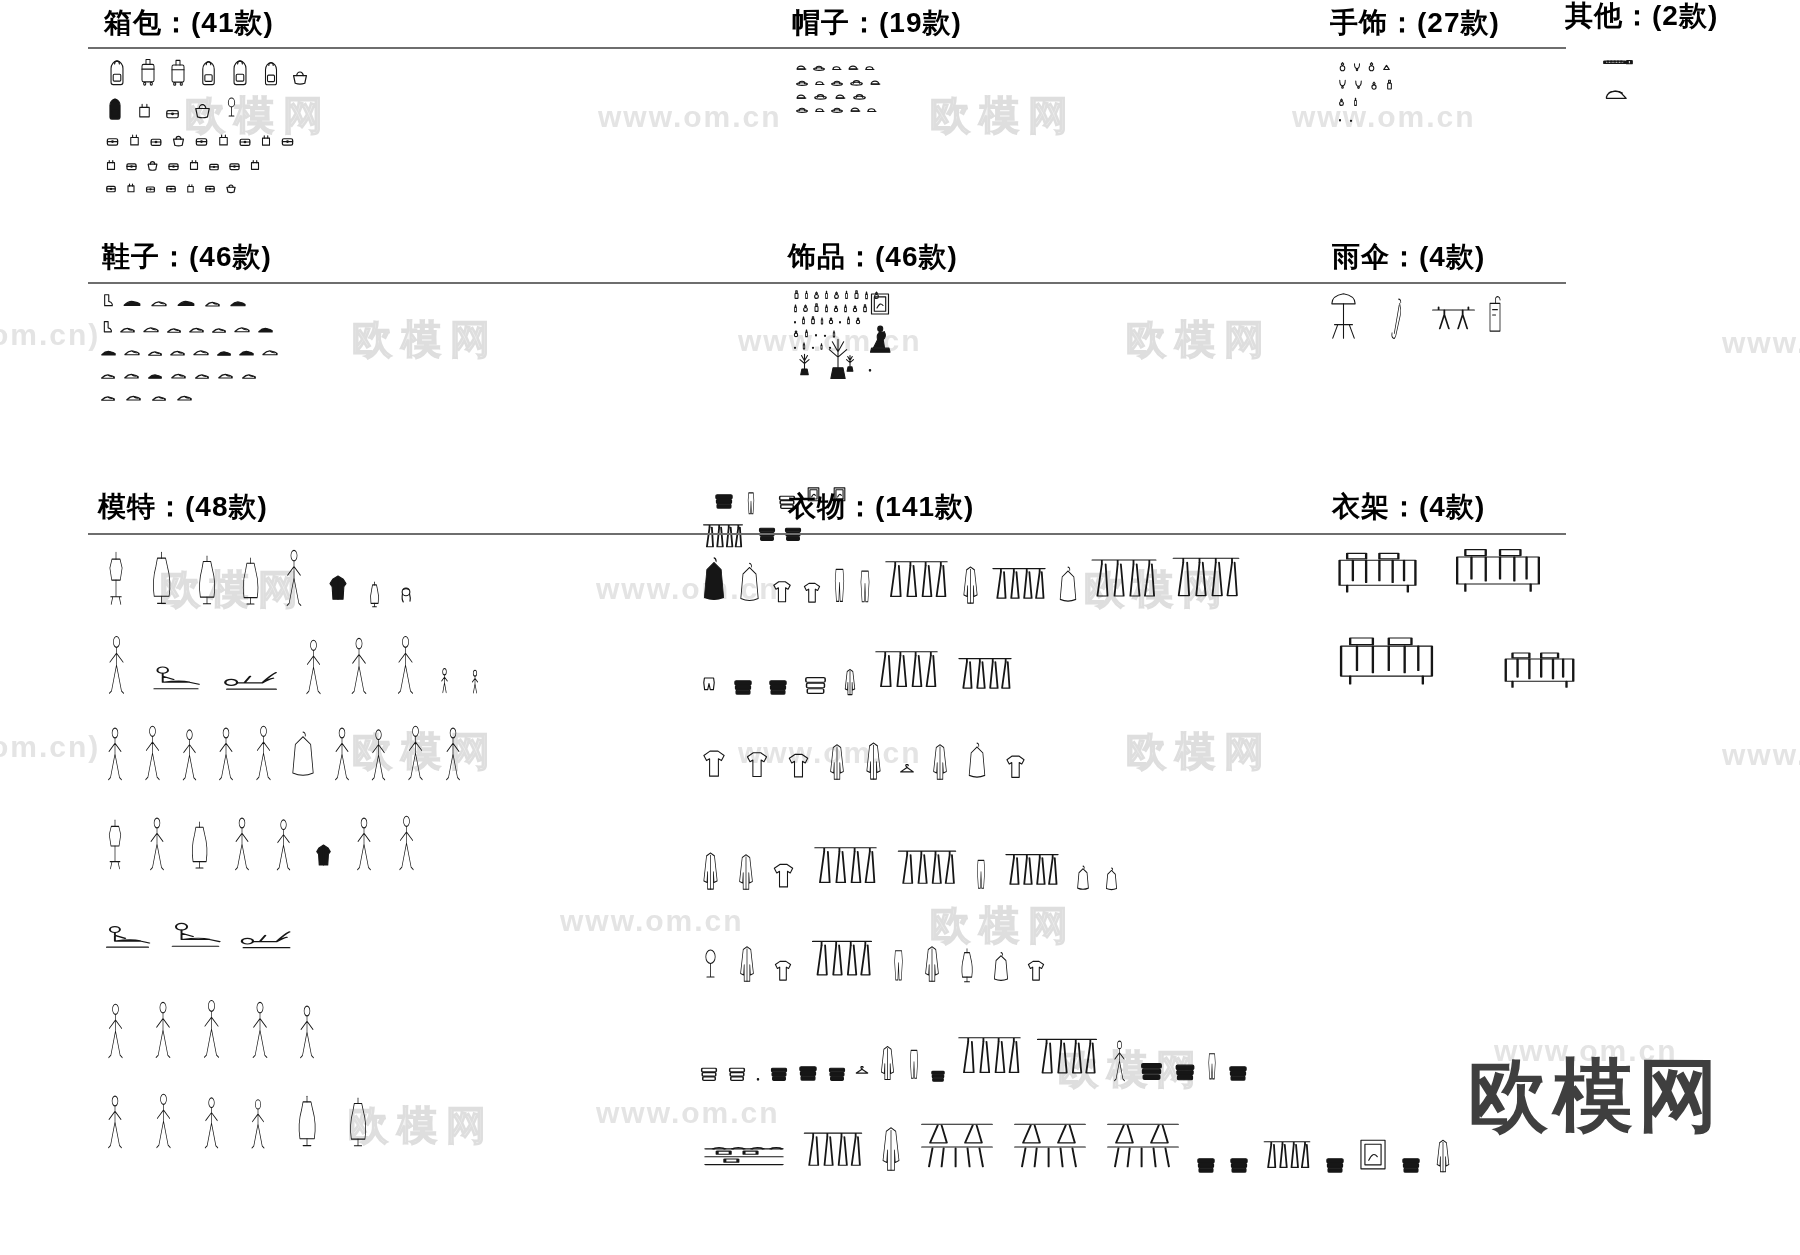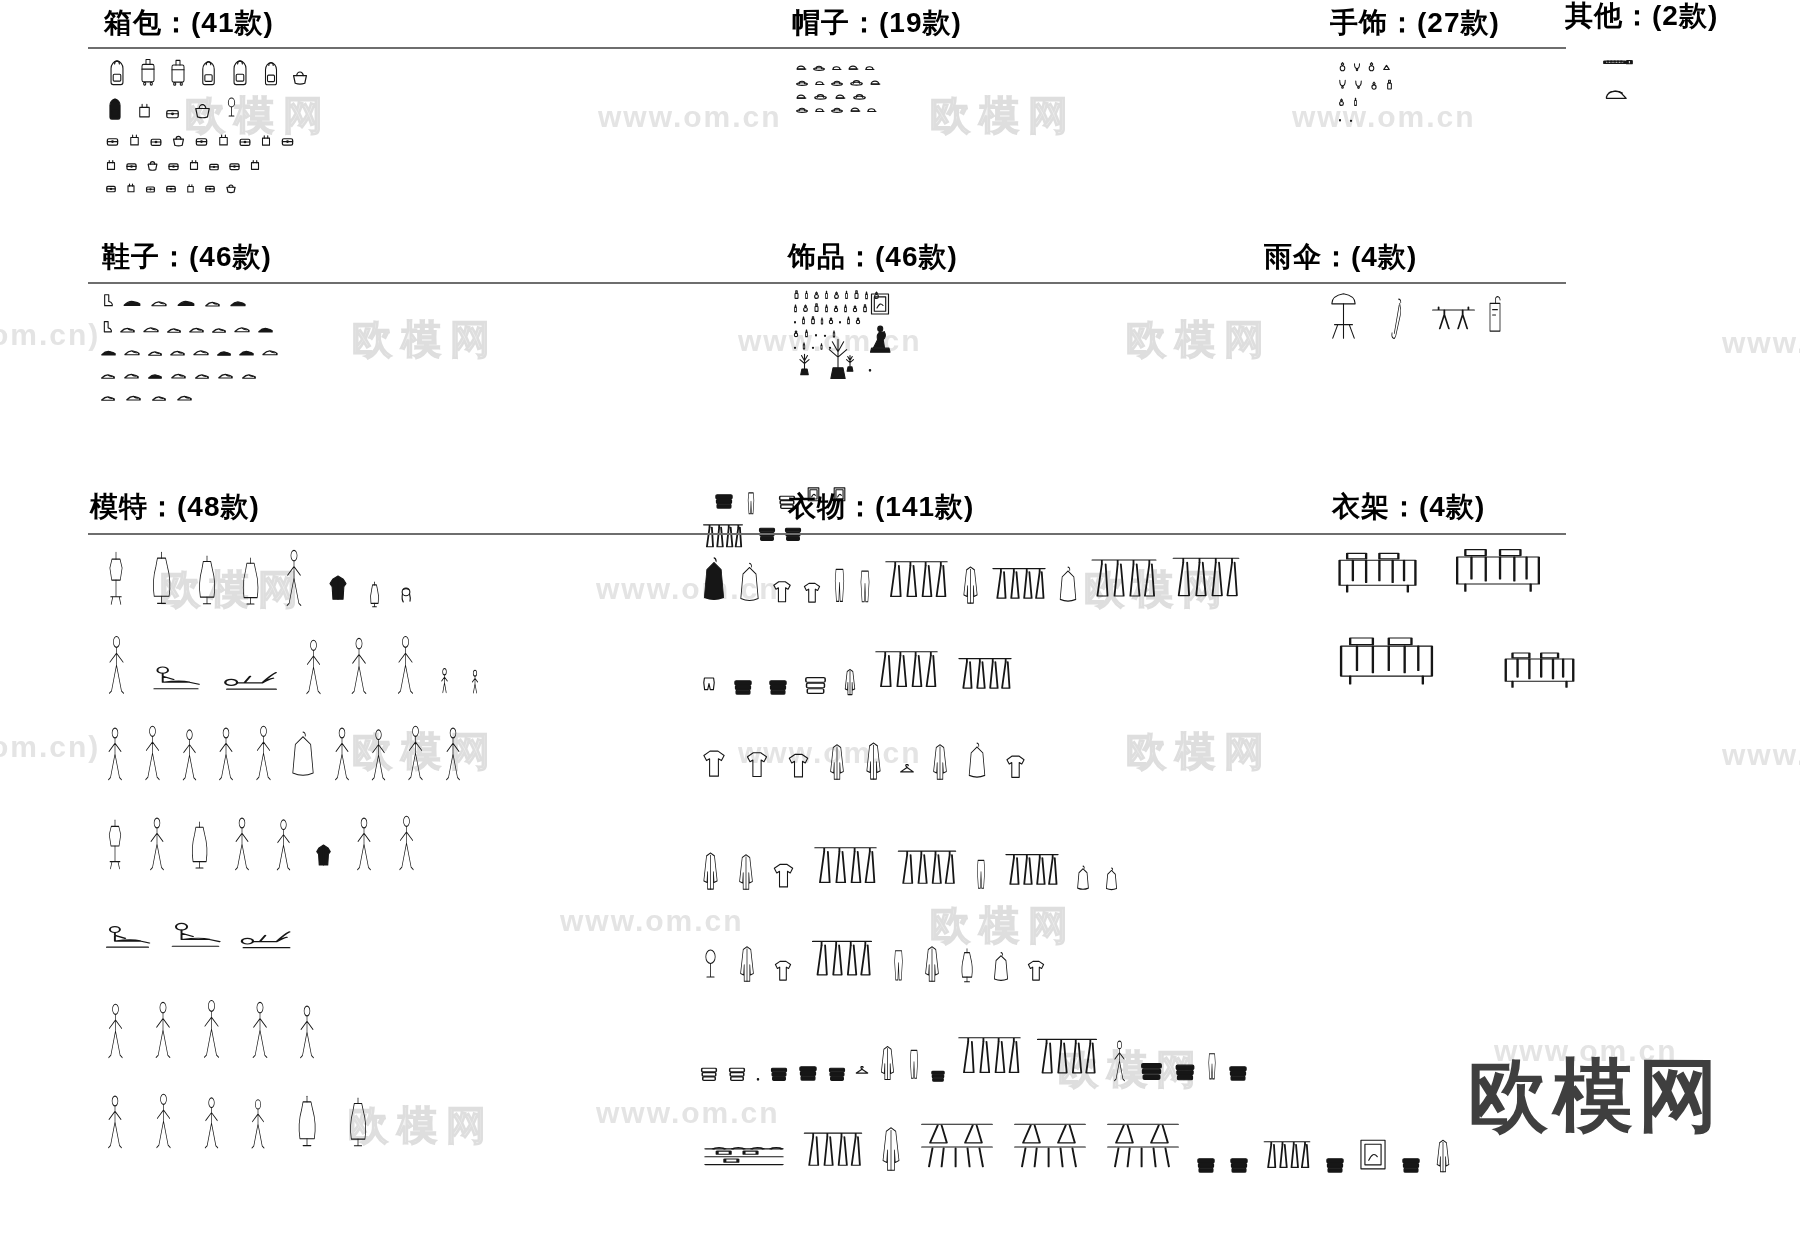--- a/index.html
+++ b/index.html
@@ -257,22 +257,22 @@
       <span class="wm" style="left: 596px; top: 1096px;">www.om.cn</span>
       <span class="wm outline" style="left: 348px; top: 1098px;">欧模网</span>
     </div>
 
   <div class="sec-title" style="left:104px;top:8px">箱包：(41款)</div>
   <div class="sec-title" style="left:792px;top:8px">帽子：(19款)</div>
   <div class="sec-title" style="left:1330px;top:8px">手饰：(27款)</div>
   <div class="sec-title" style="left:1565px;top:1px">其他：(2款)</div>
   <div class="sec-title" style="left:102px;top:242px">鞋子：(46款)</div>
   <div class="sec-title" style="left:788px;top:242px">饰品：(46款)</div>
-  <div class="sec-title" style="left:1264px;top:242px">雨伞：(4款)</div>
-  <div class="sec-title" style="left:90px;top:492px">模特：(48款)</div>
+  <div class="sec-title" style="left:1332px;top:242px">雨伞：(4款)</div>
+  <div class="sec-title" style="left:98px;top:492px">模特：(48款)</div>
   <div class="sec-title" style="left:788px;top:492px">衣物：(141款)</div>
   <div class="sec-title" style="left:1332px;top:492px">衣架：(4款)</div>
 
   <div class="rule" style="top:47px"></div>
   <div class="rule" style="top:282px"></div>
   <div class="rule" style="top:533px"></div>
 
   <div class="brand" style="left:1468px;top:1056px">欧模网</div>
 
 <div class="cluster" style="left: 104px; top: 54px;">

